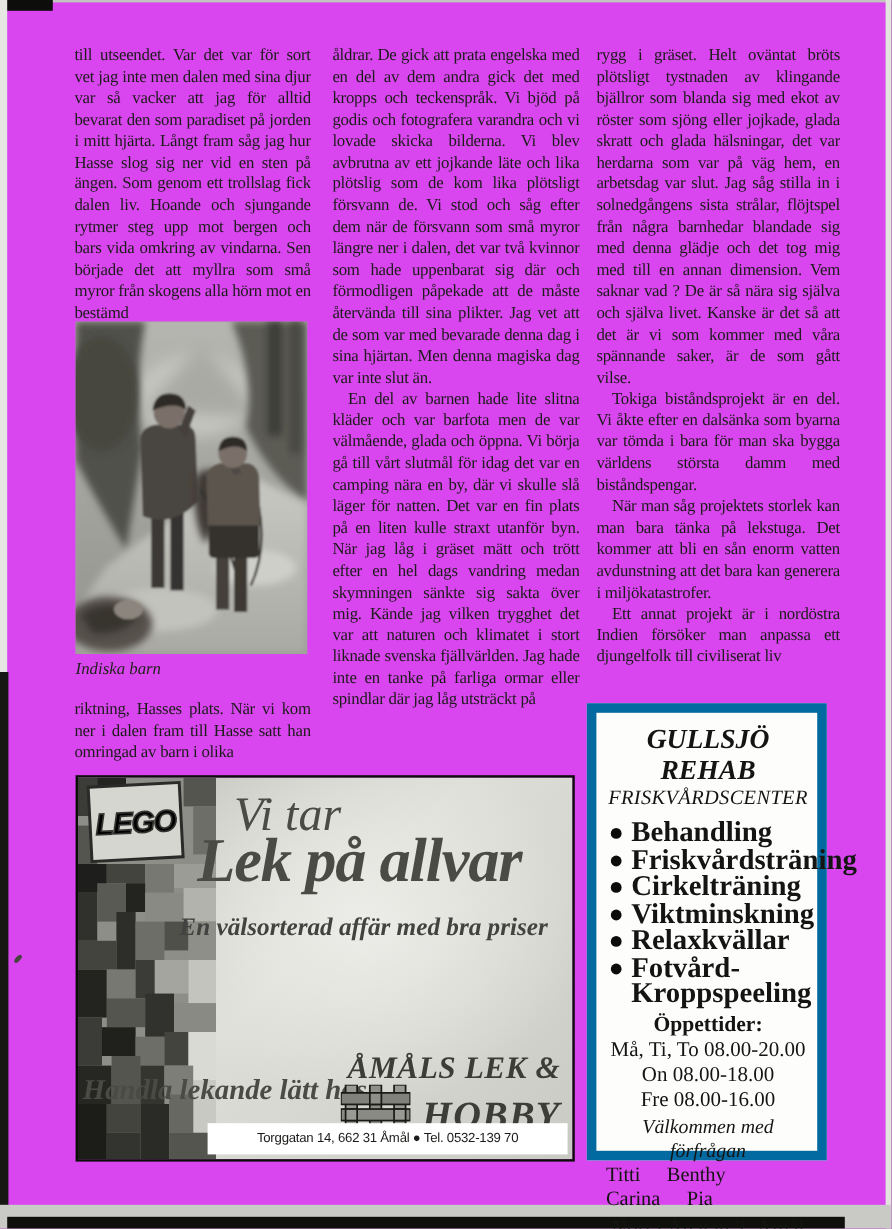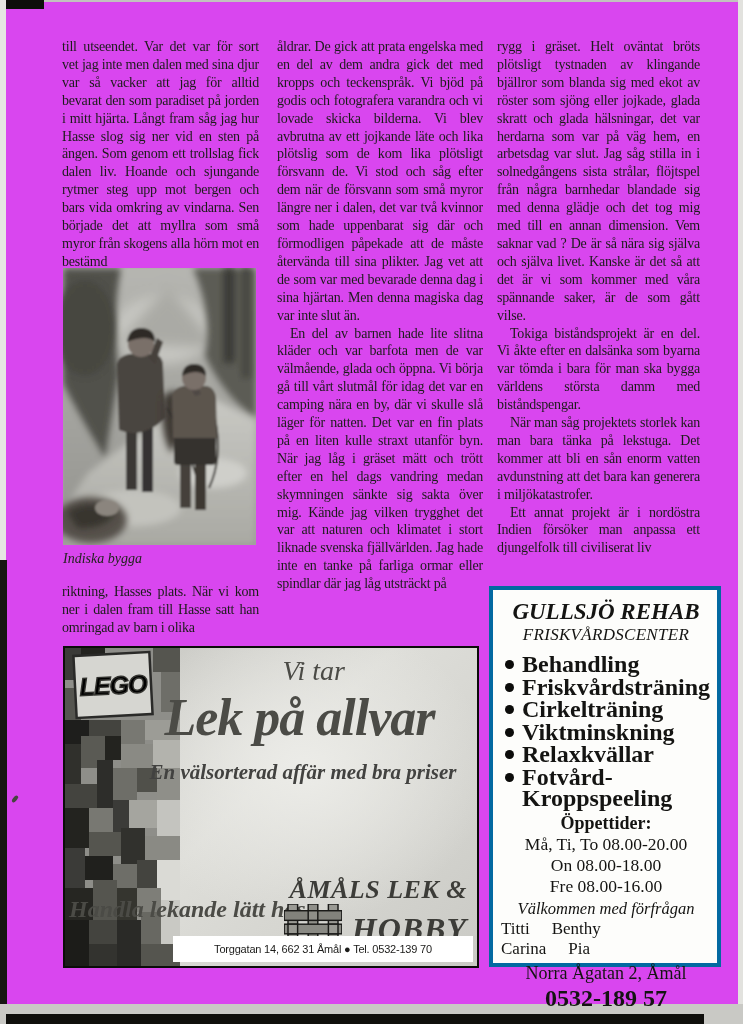--- a/index.html
+++ b/index.html
@@ -42,38 +42,38 @@
   #lego-ad {
     left:63px; top:646px; width:416px; height:322px;
     border:2px solid #0c0c0a;
     background:
       radial-gradient(ellipse at 58% 38%, #ecece8 0%, rgba(236,236,232,0) 55%),
       linear-gradient(135deg, #c4c4bf 0%, #dedeD9 45%, #cacac5 100%);
     overflow:hidden;
   }
   #lego-ad .mosaic { position:absolute; left:0; top:0; }
   .ad-display { font-style:italic; color:#4b4b46; }
-  #lego-vi-tar { position:absolute; left:130px; top:7px; width:150px; text-align:right; font-size:28px; }
+  #lego-vi-tar { position:absolute; left:130px; top:7px; width:150px; text-align:left; font-size:40px; }
   #lego-lek    { position:absolute; left:62px;  top:40px; width:345px; text-align:center; font-size:52px; font-weight:bold; letter-spacing:-1px; }
   #lego-tagline{ position:absolute; left:68px;  top:112px; width:340px; text-align:center; font-size:21px; font-weight:bold; color:#424240; }
   #lego-handla { position:absolute; left:4px;   top:248px; width:250px; font-size:24px; font-weight:bold; }
   #lego-store  { position:absolute; right:10px; top:228px; width:210px; text-align:right; color:#3c3c38; }
   #lego-store .s1 { font-style:italic; font-weight:bold; font-size:26px; line-height:28px; letter-spacing:0.5px; }
   #lego-store .s2 { display:flex; justify-content:flex-end; align-items:center; gap:10px; }
   #lego-store .s2 .hobby { font-style:italic; font-weight:bold; font-size:32px; line-height:34px; letter-spacing:1px; }
   #lego-addr {
     position:absolute; left:108px; right:4px; bottom:4px; height:26px;
     background:#ffffff; display:flex; align-items:center; justify-content:center;
     font-family:"Liberation Sans", sans-serif; font-size:11px; letter-spacing:-0.2px; color:#1b1b19;
   }
 
   
   #rehab-ad {
-    left:489px; top:586px; width:232px; height:381px;
-    border:4px solid #0369a1; background:#fdfdfb;
+    left:489px; top:586px; width:200px; height:381px;
+    border:8px solid #0369a1; background:#fdfdfb;
     padding:9px 6px 6px 8px; text-align:center; color:#141412;
   }
   #rehab-title { font-size:23px; font-weight:bold; font-style:italic; line-height:26px; }
   #rehab-sub   { font-size:17px; font-style:italic; line-height:20px; letter-spacing:0.3px; }
   #rehab-services { list-style:none; text-align:left; margin:9px 0 2px 4px; }
   #rehab-services li { position:relative; padding-left:17px; font-size:24px; line-height:21.5px; margin-bottom:1px;font-weight:bold; }
   #rehab-services .dot { position:absolute; left:0; top:6px; width:9px; height:9px; border-radius:50%; background:#0c0c0a; }
   #rehab-hours-label { font-size:18px; font-weight:bold; line-height:22px; margin-top:2px;font-family:Liberation Serif, serif; }
   .rehab-hour { font-size:17.5px; line-height:21px; }
   #rehab-welcome { font-size:16.5px; font-style:italic; line-height:20px; margin-top:2px; }
@@ -151,21 +151,21 @@
         <path d="M138,126 L132,112 L126,116 L132,128 Z" fill="#504a44"></path>
         <circle cx="131" cy="110" r="12" fill="#7a7069"></circle>
         <path d="M119,108 Q120,96 131,96 Q143,96 143,108 Q134,100 119,108 Z" fill="#2d2a27"></path>
 
         <ellipse cx="28" cy="252" rx="36" ry="23" fill="#56514b" filter="url(#pb3)"></ellipse>
         <path d="M4,244 Q28,228 52,246 Q40,262 14,260 Z" fill="#38342f" filter="url(#pb3)"></path>
         <ellipse cx="44" cy="240" rx="12" ry="8" fill="#8b857e"></ellipse>
       </g>
     </svg>
   </figure>
-  <figcaption class="abs" id="caption">Indiska bygga</figcaption>
+  <figcaption class="abs" id="caption">Indiska barn</figcaption>
 
   <div class="abs coltext" id="col1-p2">
     <p>riktning, Hasses plats. När vi kom ner i dalen fram till Hasse satt han omringad av barn i olika</p>
   </div>
 
   <div class="abs coltext" id="col2">
     <p>åldrar. De gick att prata engelska med en del av dem andra gick det med kropps och teckenspråk. Vi bjöd på godis och fotografera varandra och vi lovade skicka bilderna. Vi blev avbrutna av ett jojkande läte och lika plötslig som de kom lika plötsligt försvann de. Vi stod och såg efter dem när de försvann som små myror längre ner i dalen, det var två kvinnor som hade uppenbarat sig där och förmodligen påpekade att de måste återvända till sina plikter. Jag vet att de som var med bevarade denna dag i sina hjärtan. Men denna magiska dag var inte slut än.</p>
     <p class="indent">En del av barnen hade lite slitna kläder och var barfota men de var välmående, glada och öppna. Vi börja gå till vårt slutmål för idag det var en camping nära en by, där vi skulle slå läger för natten. Det var en fin plats på en liten kulle straxt utanför byn. När jag låg i gräset mätt och trött efter en hel dags vandring medan skymningen sänkte sig sakta över mig. Kände jag vilken trygghet det var att naturen och klimatet i stort liknade svenska fjällvärlden. Jag hade inte en tanke på farliga ormar eller spindlar där jag låg utsträckt på</p>
   </div>
 

